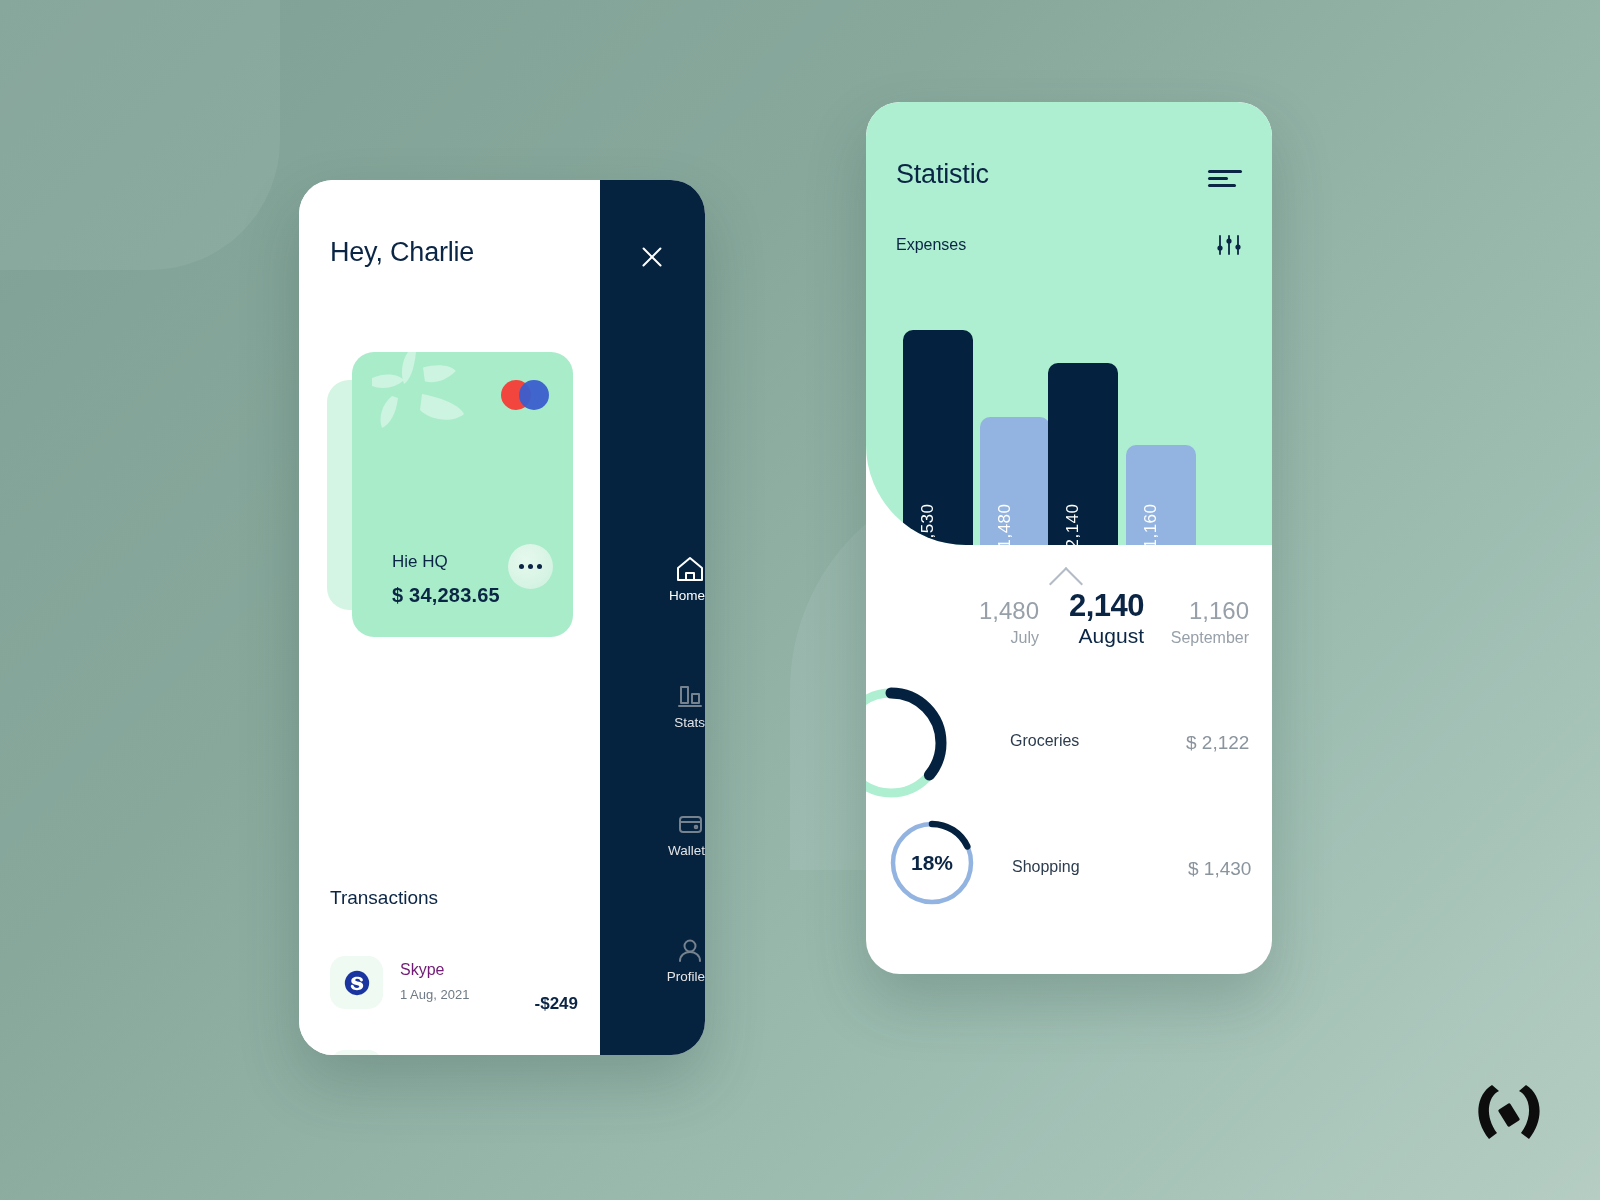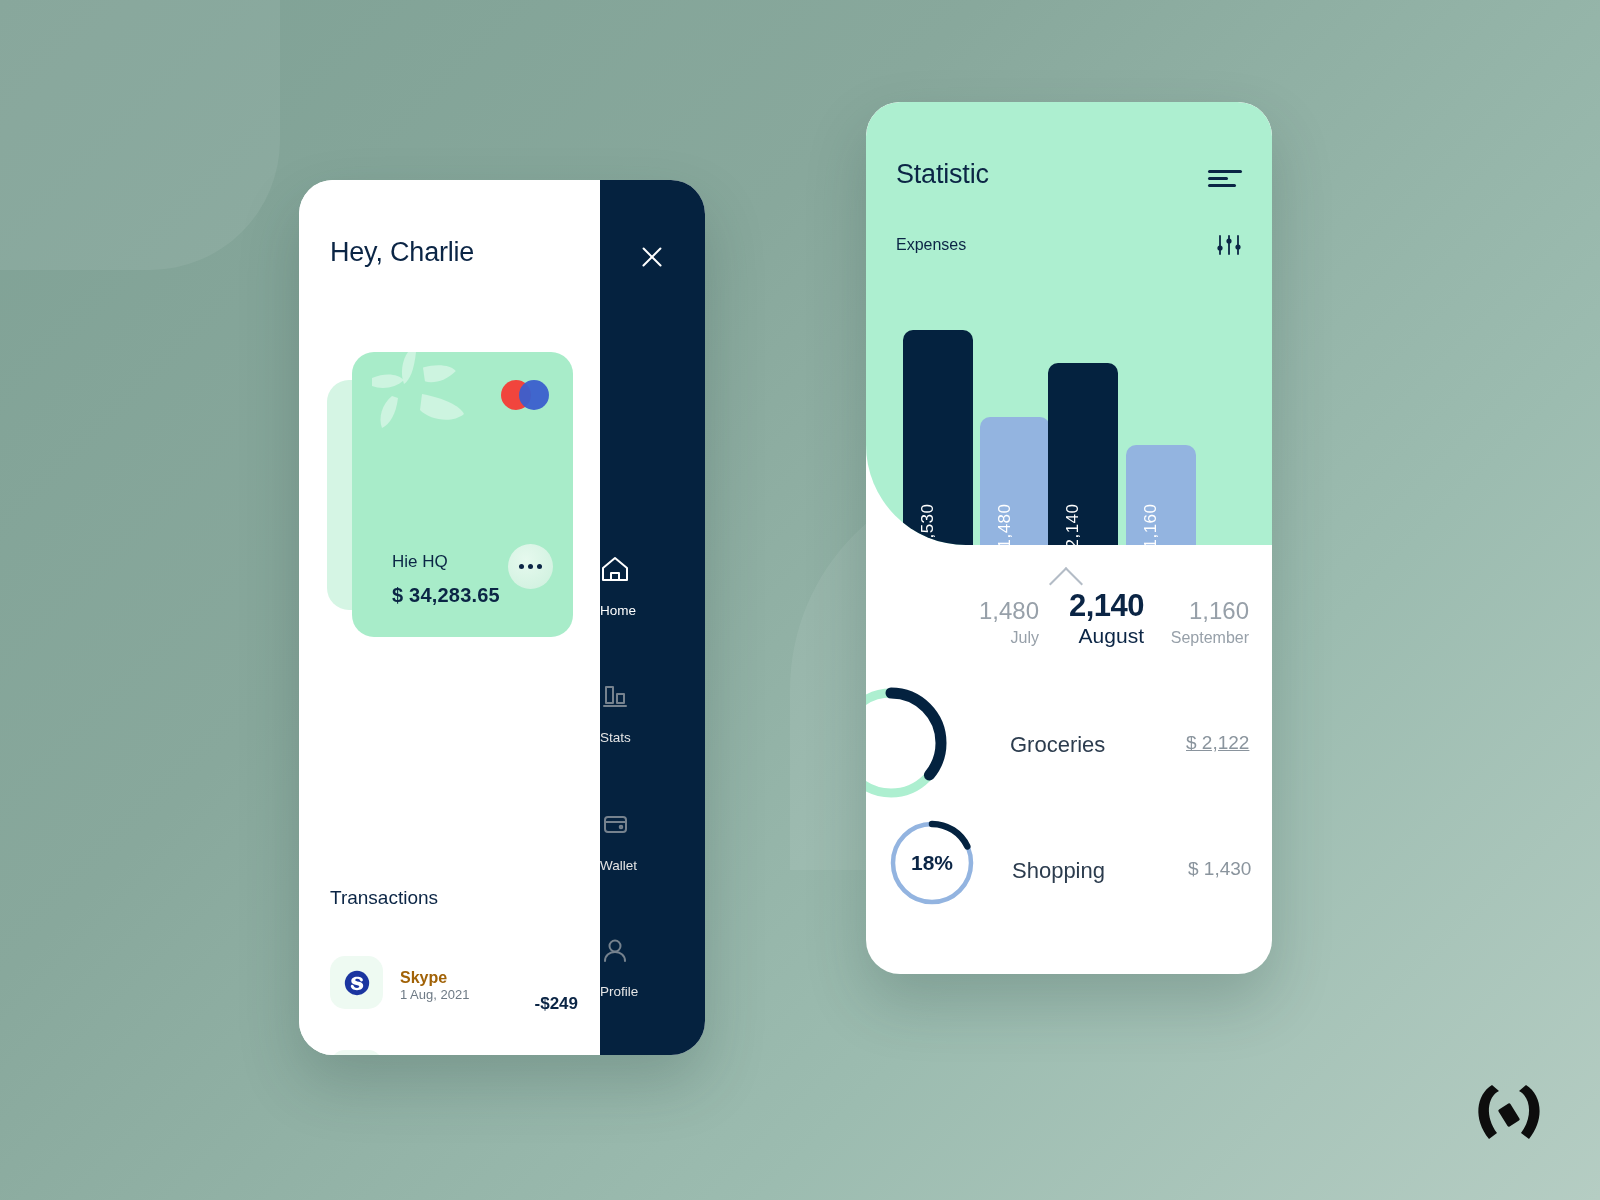--- a/index.html
+++ b/index.html
@@ -111,21 +111,21 @@
   #txn-1 { top: 870px; }
   .txn-icon {
     position: absolute; left: 0; top: 0;
     width: 53px; height: 53px;
     border-radius: 15px;
     background: #eefaf2;
     display: flex; align-items: center; justify-content: center;
   }
   .txn-name {
     position: absolute; left: 70px; top: 5px;
-    font-size: 16px; font-weight: 700; color: #a16207; margin-top: 8px;
+    font-size: 16px; font-weight: 400; color: #701a75;
   }
   .txn-date {
     position: absolute; left: 70px; top: 31px;
     font-size: 13px; color: #6e7a85;
   }
   .txn-amount {
     position: absolute; right: 0; top: 5px;
     font-size: 17px; font-weight: 700; color: #0b2545; margin-top: 33px;
   }
 
@@ -142,21 +142,21 @@
   }
   #close-btn::before, #close-btn::after {
     content: ""; position: absolute; left: 4px; top: 16px;
     width: 26px; height: 2.2px; background: #fff; border-radius: 2px;
   }
   #close-btn::before { transform: rotate(45deg); }
   #close-btn::after  { transform: rotate(-45deg); }
 
   .nav-item {
     position: absolute; left: 0; width: 105px;
-    display: flex; flex-direction: column; align-items: flex-start; gap: 20px;
+    display: flex; flex-direction: column; align-items: flex-end; gap: 5px;
     cursor: pointer;
   }
   .nav-item .nav-label { font-size: 13.5px; }
   .nav-item.active .nav-label { color: #ffffff; }
   .nav-item.inactive .nav-label { color: #e5e5e5; }
   .nav-item.active svg { stroke: #ffffff; }
   .nav-item.inactive svg { stroke: #76828e; }
   #nav-0 { top: 375px; }
   #nav-1 { top: 502px; }
   #nav-2 { top: 630px; }
@@ -248,24 +248,24 @@
   #donut-row-1 { left: 22px;  top: 717px; width: 390px; height: 100px; }
   .donut { position: absolute; left: 0; top: 0; }
   .donut-pct {
     position: absolute; left: 0; top: 0;
     width: 100%; height: 100%;
     display: flex; align-items: center; justify-content: center;
     font-weight: 700; color: #0b2545;
   }
   #donut-row-0 .donut-pct { font-size: 24px; }
   #donut-row-1 .donut-pct { font-size: 21px; }
-  .donut-name { position: absolute; font-size: 22px; color: #2c3c4e; }
+  .donut-name { position: absolute; font-size: 16px; color: #2c3c4e; }
   .donut-amt  { position: absolute; font-size: 19px; color: #8a949d; }
   #donut-row-0 .donut-name { left: 176px; top: 46px; }
-  #donut-row-0 .donut-amt  { left: 352px; top: 46px; text-decoration: underline; }
+  #donut-row-0 .donut-amt  { left: 352px; top: 46px; }
   #donut-row-1 .donut-name { left: 124px; top: 39px; }
   #donut-row-1 .donut-amt  { left: 300px; top: 39px; }
 
   
   #brand-logo {
     position: absolute; right: 55px; bottom: 55px;
     width: 72px; height: 62px;
   }
 </style>
 </head>

